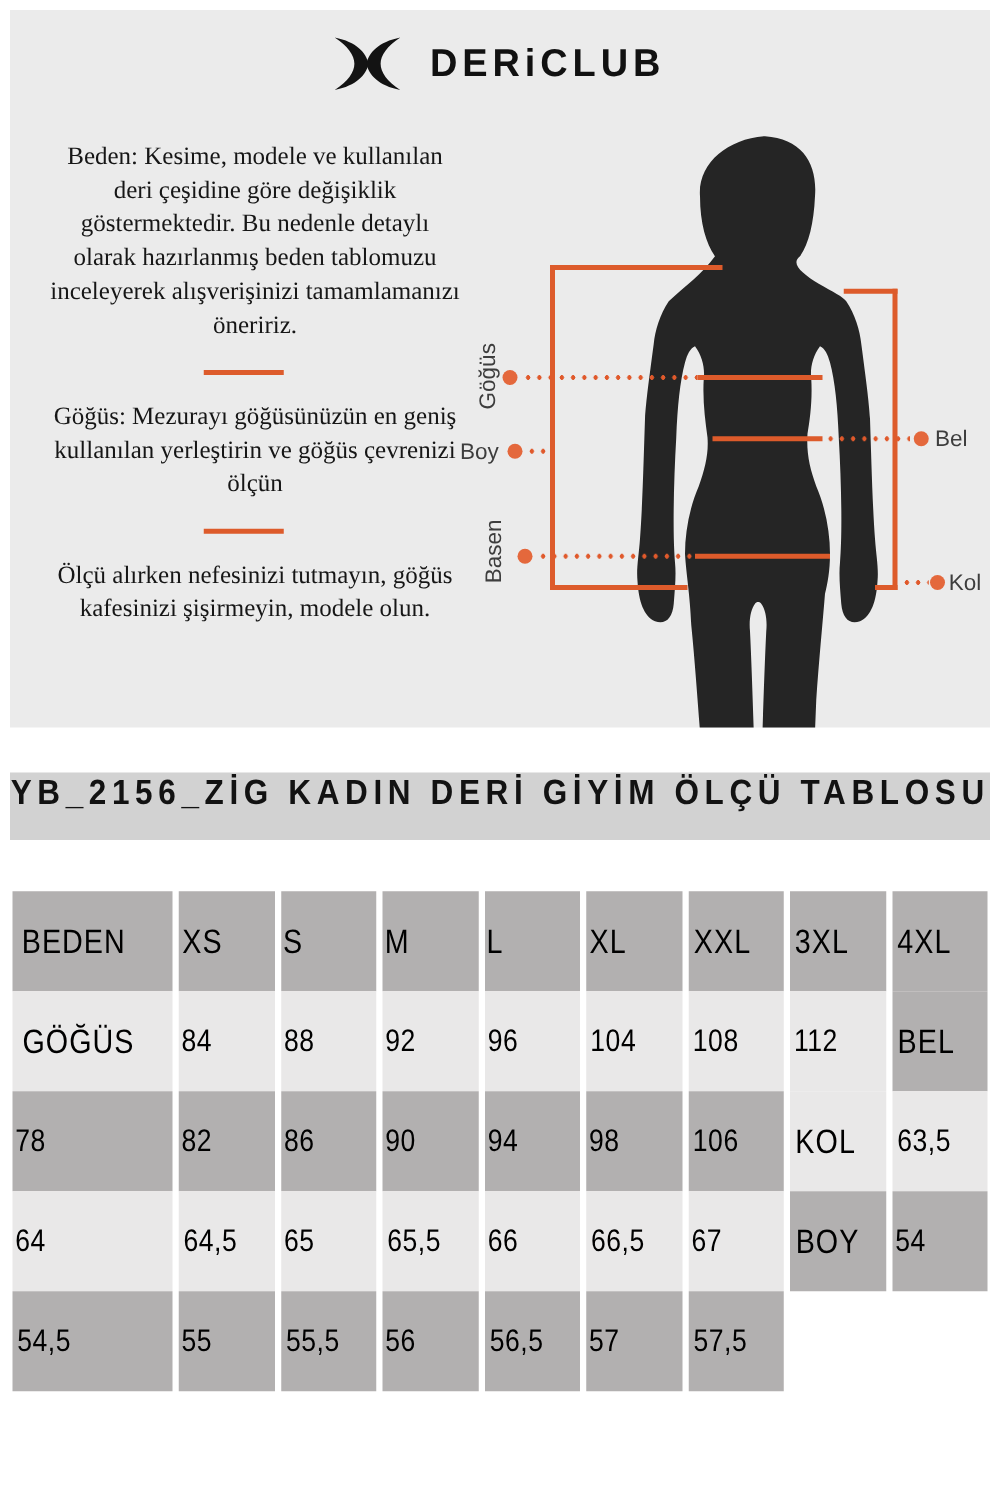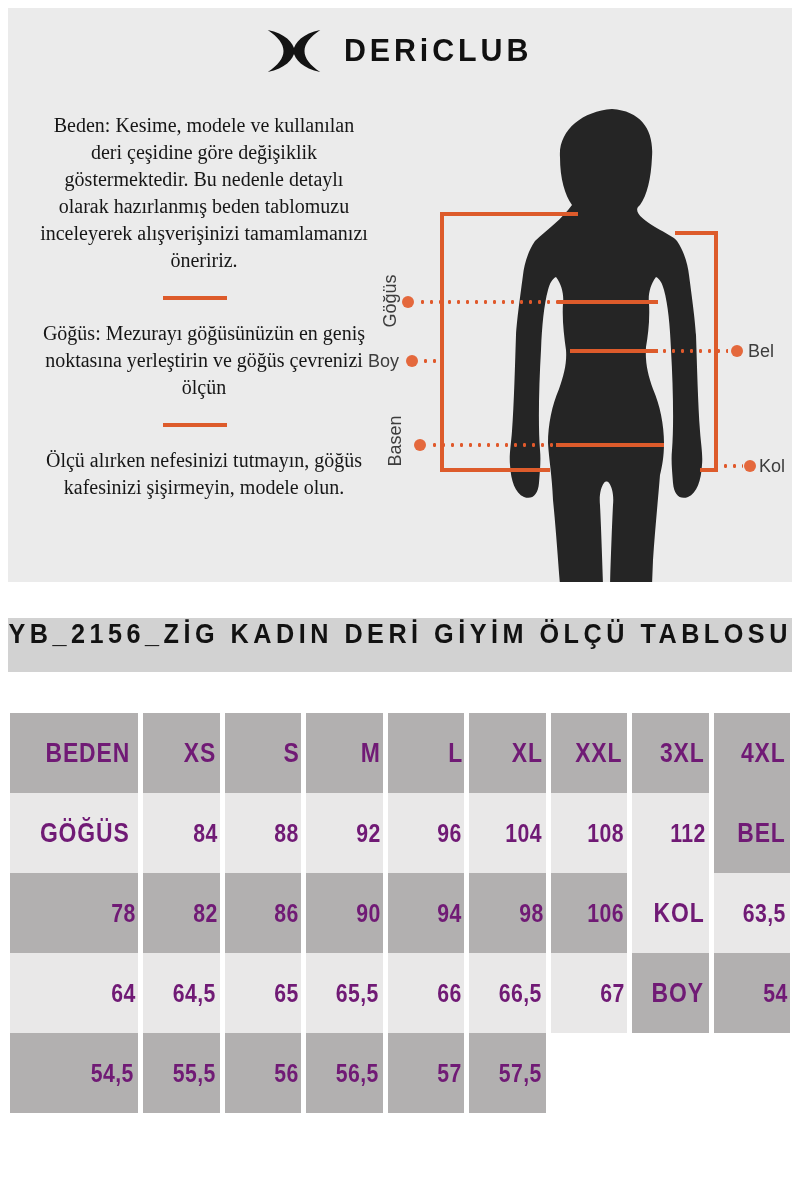--- a/index.html
+++ b/index.html
@@ -31,21 +31,21 @@
   .vlabel { text-align:center; transform:rotate(-90deg); }
 
   
   .banner { position:absolute; left:8px; top:618px; width:784px; height:54px; background:#d2d2d2;
             display:flex; justify-content:center; }
   .banner-text { font-weight:bold; font-size:28px; letter-spacing:5px; color:#121212; transform:scaleX(0.9); white-space:nowrap; }
 
   
   .size-grid { position:absolute; left:10px; top:713px; width:780px;
                display:grid; grid-template-columns:128px repeat(8, 1fr); column-gap:5px; grid-auto-rows:80px; }
-  .cell { display:flex; align-items:center; justify-content:flex-end; color:#701a75; font-weight:bold; }
+  .cell { display:flex; align-items:center; justify-content:flex-start; color:#000000; font-weight:normal; }
   .cell.gray  { background:#b2b0b0; }
   .cell.light { background:#e9e8e8; }
   .cond { display:inline-block; transform:scaleX(0.85); white-space:nowrap; }
   .cell.head .cond, .cell.rowlabel .cond { font-size:27px; letter-spacing:1px; }
   .cell.val .cond { font-size:25px; letter-spacing:0.5px; }
 </style>
 </head>
 <body>
 
 <div class="stage">
@@ -56,21 +56,21 @@
       <svg class="logo-mark" viewBox="0 0 64 50">
         <path fill="#131313" d="M2,1 C22,5 31,15 33,25 C31,35 22,45 2,49 C14,41 20,33 20,25 C20,17 14,9 2,1 Z"></path>
         <path fill="#131313" d="M62,1 C42,5 33,15 31,25 C33,35 42,45 62,49 C50,41 44,33 44,25 C44,17 50,9 62,1 Z"></path>
       </svg>
       <span class="logo-text">DERiCLUB</span>
     </div>
 
     <div class="intro">
       <p>Beden: Kesime, modele ve kullanılan deri çeşidine göre değişiklik göstermektedir. Bu nedenle detaylı olarak hazırlanmış beden tablomuzu inceleyerek alışverişinizi tamamlamanızı öneririz.</p>
       <div class="divider"></div>
-      <p>Göğüs: Mezurayı göğüsünüzün en geniş noktasına yerleştirin ve göğüs çevrenizi ölçün</p>
+      <p>Göğüs: Mezurayı göğüsünüzün en geniş kullanılan yerleştirin ve göğüs çevrenizi ölçün</p>
       <div class="divider"></div>
       <p>Ölçü alırken nefesinizi tutmayın, göğüs kafesinizi şişirmeyin, modele olun.</p>
     </div>
 
     <svg class="fig-svg" viewBox="0 0 240 480">
       <path fill="#252525" d="M120,4
         C150,6 162,26 160,52 C159,74 155,90 148,100
         C140,106 150,114 163,122 C175,129 182,132 185,136
         C192,146 196,160 197,170 C201,200 203,215 204,230
         C205,260 206,300 208,326 C209,340 211,350 210,360
@@ -242,20 +242,23 @@
     <div class="cell gray rowlabel">
         <span class="cond">BOY</span>
       </div>
     <div class="cell gray val">
         <span class="cond">54</span>
       </div>
     <div class="cell gray val">
         <span class="cond">54,5</span>
       </div>
     <div class="cell gray val">
+        <span class="cond">55</span>
+      </div>
+    <div class="cell gray val">
         <span class="cond">55,5</span>
       </div>
     <div class="cell gray val">
         <span class="cond">56</span>
       </div>
     <div class="cell gray val">
         <span class="cond">56,5</span>
       </div>
     <div class="cell gray val">
         <span class="cond">57</span>

